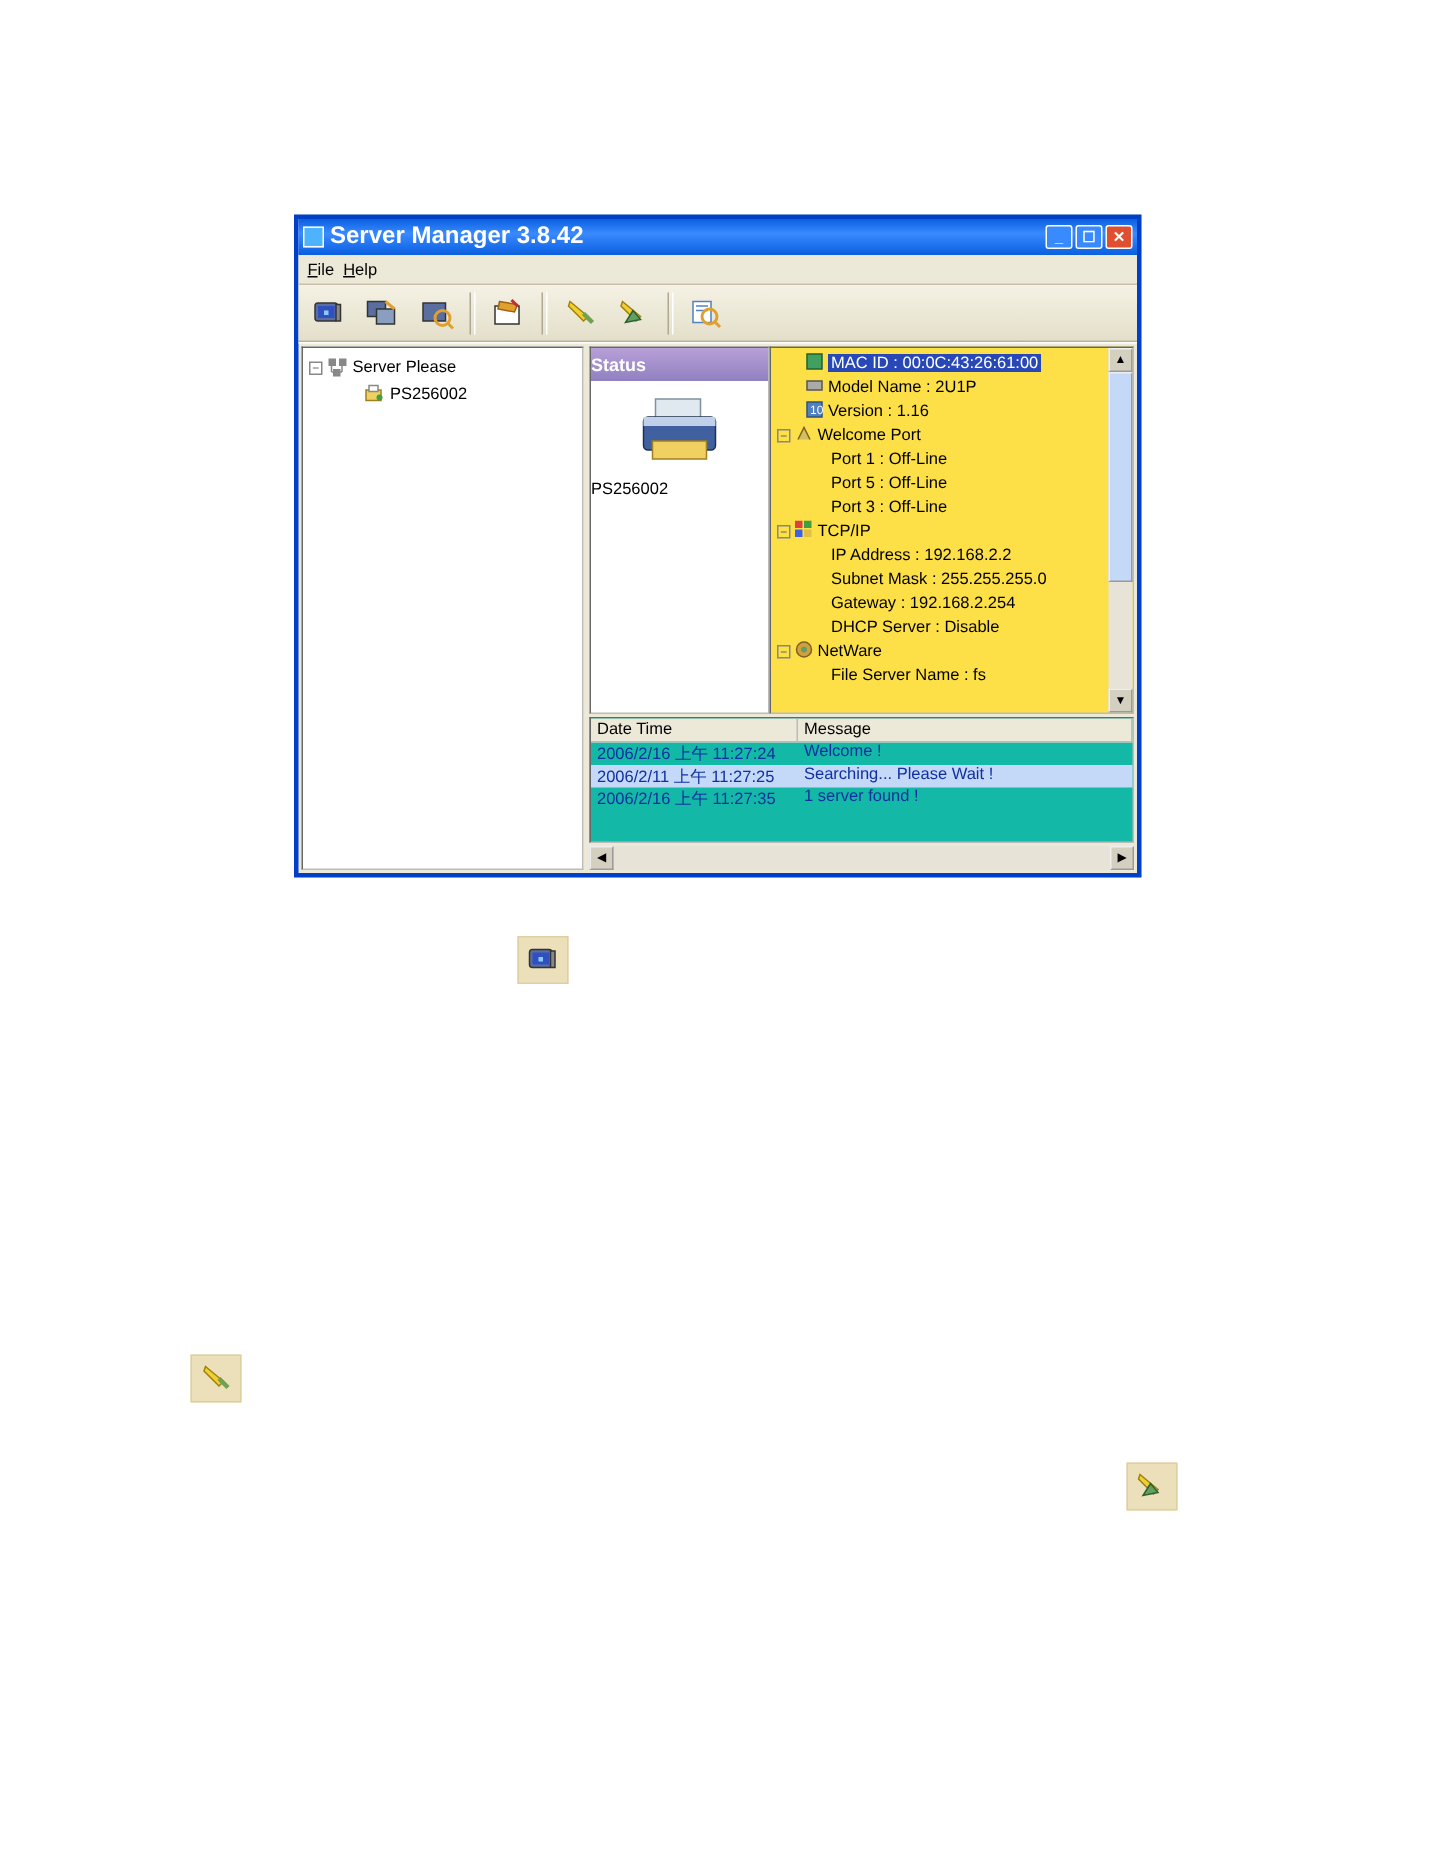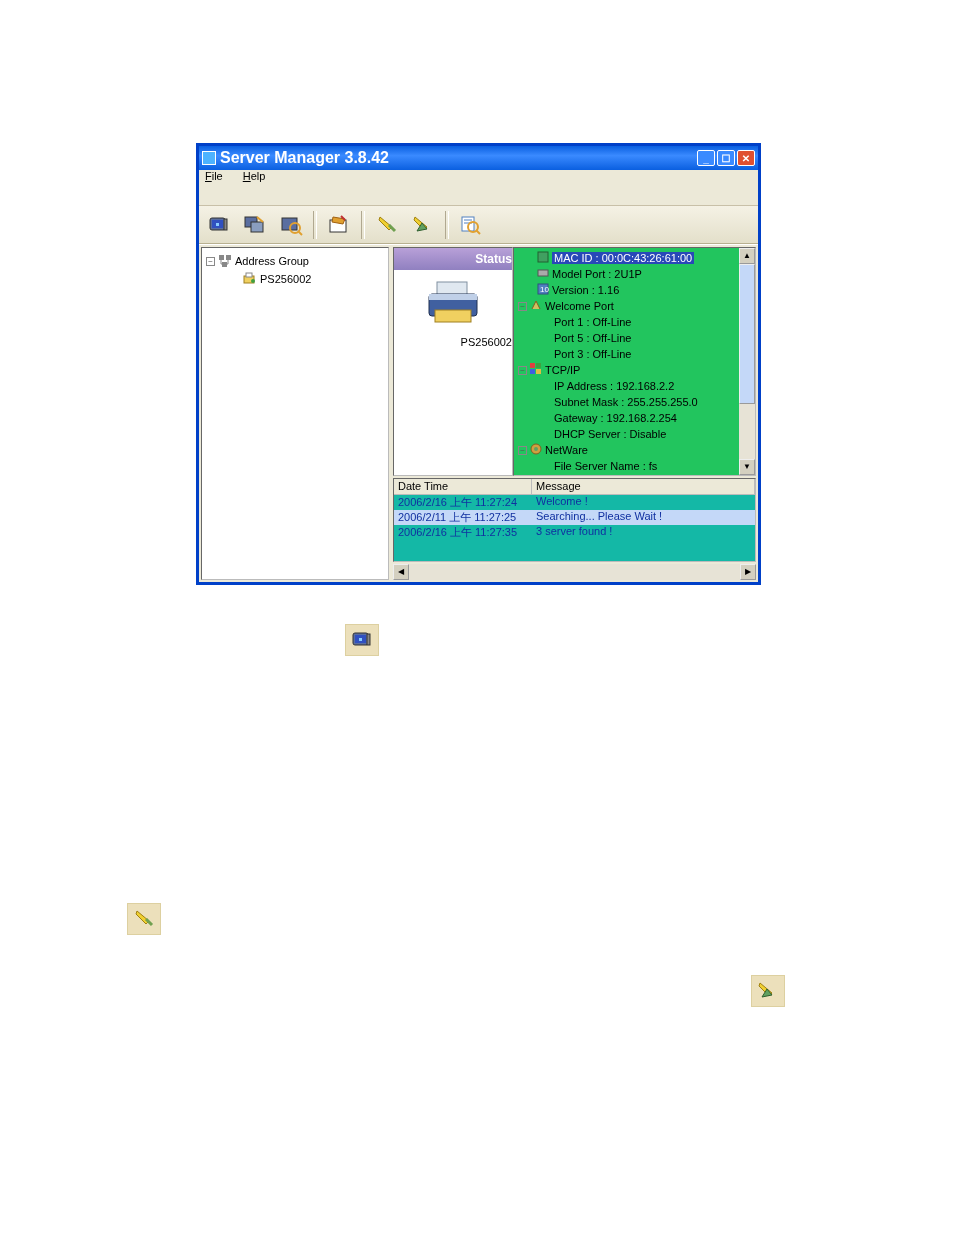--- a/index.html
+++ b/index.html
@@ -5,37 +5,37 @@
 *{box-sizing:border-box;margin:0;padding:0;font-family:Tahoma,Arial,sans-serif}
 body{background:#fff;width:954px;height:1235px;position:relative}
 .window{position:absolute;top:143px;left:196px;width:565px;height:442px;border:3px solid #0040c8;background:#ece9d8;display:flex;flex-direction:column}
 .titlebar{height:24px;background:linear-gradient(#0a5fe0,#3a8aff 40%,#0a5fe0);display:flex;align-items:center;padding:0 3px;color:#fff}
 .titlebar .ticon{width:14px;height:14px;background:#4db3ff;border:1px solid #fff;margin-right:4px}
 .titlebar .ttxt{font-size:16px;font-weight:bold;flex:1}
 .wbtns{display:flex;gap:2px}
 .wbtn{width:18px;height:16px;border:1px solid #fff;border-radius:2px;display:flex;align-items:center;justify-content:center;font-size:10px;font-weight:bold;color:#fff}
 .wbtn.min,.wbtn.max{background:#3a8aff}
 .wbtn.close{background:#e05030}
-.menubar{height:36px;background:#ece9d8;display:flex;padding:0 6px;font-size:11px;gap:20px;border-bottom:1px solid #c8c0a8}
+.menubar{height:20px;background:#ece9d8;display:flex;align-items:center;padding:0 6px;font-size:11px;gap:6px;border-bottom:1px solid #c8c0a8}
 .menubar span u{text-decoration:underline}
 .toolbar{height:38px;background:linear-gradient(#f5f2e5,#e3dfca);border-bottom:1px solid #b8b090;display:flex;align-items:center;padding:0 4px;gap:4px}
 .tbtn{width:32px;height:32px;border:1px solid transparent;display:flex;align-items:center;justify-content:center}
 .tsep{width:4px;height:28px;border-left:1px solid #b0a890;border-right:1px solid #fff;margin:0 2px}
 .body{flex:1;display:flex;border-top:1px solid #fff;min-height:0}
 .treepane{width:188px;background:#fff;border:1px inset #bbb;margin:2px;font-size:11px;padding:4px}
 .trow{display:flex;align-items:center;height:18px;gap:2px}
 .trow .tbox{width:9px;height:9px;border:1px solid #888;font-size:8px;line-height:7px;text-align:center;color:#555;background:#fff}
 .indent{width:16px}
 .rcol{flex:1;display:flex;flex-direction:column;margin:2px;min-width:0}
 .split{flex:1;display:flex;min-height:0}
-.statuspane{width:120px;border:1px inset #bbb;background:#fff;text-align:right}
+.statuspane{width:120px;border:1px inset #bbb;background:#fff;text-align:left}
 .statushdr{height:22px;background:linear-gradient(#b8a0d8,#9080c0);color:#fff;font-weight:bold;font-size:12px;line-height:22px}
 .printer{margin:8px auto;width:60px;height:50px}
 .pname{font-size:11px}
-.detailwrap{flex:1;display:flex;border:1px inset #bbb;background:#22c55e;min-width:0}
+.detailwrap{flex:1;display:flex;border:1px inset #bbb;background:#fde047;min-width:0}
 .details{flex:1;font-size:11px;padding:2px 0;overflow:hidden}
 .drow{display:flex;align-items:center;height:16px;padding-left:4px;white-space:nowrap}
 .drow.sel span.txt{background:#2848b8;color:#fff;padding:0 2px}
 .dind{display:inline-block;width:18px}
 .dminus{width:9px;height:9px;border:1px solid #888;font-size:8px;line-height:7px;text-align:center;color:#555;margin-right:2px}
 .sicon{width:14px;height:14px;margin-right:2px;display:inline-flex;align-items:flex-start;justify-content:center}
 .vscroll{width:16px;background:#e7e3d6;display:flex;flex-direction:column}
 .vscroll .sbtn{height:16px;background:#d4d0c0;border:1px outset #eee;font-size:8px;text-align:center;line-height:14px}
 .vscroll .sthumb{flex:0 0 140px;background:#c4d8f8;border:1px outset #eee;margin-top:0}
 .vscroll .strackf{flex:1}
@@ -129,21 +129,21 @@
       <div class="trow">
         <div class="tbox">−</div>
         <svg width="16" height="16">
             <rect x="2" y="2" width="5" height="5" fill="#888"></rect>
             <rect x="9" y="2" width="5" height="5" fill="#888"></rect>
             <rect x="5" y="9" width="5" height="5" fill="#888"></rect>
             <line x1="4" y1="7" x2="4" y2="11" stroke="#888"></line>
             <line x1="11" y1="7" x2="11" y2="11" stroke="#888"></line>
             <line x1="4" y1="11" x2="11" y2="11" stroke="#888"></line>
           </svg>
-        <span>Address Group</span>
+        <span>Server Please</span>
       </div>
       <div class="trow">
         <div class="indent"></div>
           <div class="indent"></div>
         <svg width="16" height="16">
             <rect x="2" y="5" width="10" height="7" fill="#f0d060" stroke="#a08020"></rect>
             <rect x="4" y="2" width="6" height="4" fill="#fff" stroke="#888"></rect>
             <circle cx="11" cy="10" r="2" fill="#40a040"></circle>
           </svg>
         <span>PS256002</span>
@@ -174,21 +174,21 @@
                 </span>
                 <span class="txt">MAC ID : 00:0C:43:26:61:00</span>
               </div>
             <div class="drow">
                 <span class="dind"></span>
                 <span class="sicon">
                   <svg width="12" height="12">
                     <rect x="1" y="3" width="10" height="6" fill="#aaa" stroke="#555"></rect>
                   </svg>
                 </span>
-                <span>Model Port : 2U1P</span>
+                <span>Model Name : 2U1P</span>
               </div>
             <div class="drow">
                 <span class="dind"></span>
                 <span class="sicon">
                   <svg width="12" height="12">
                     <rect x="1" y="1" width="10" height="10" fill="#5080c0" stroke="#305080"></rect>
                     <text x="3" y="9" font-size="8" fill="#fff">10</text>
                   </svg>
                 </span>
                 <span>Version : 1.16</span>
@@ -281,21 +281,21 @@
         <div class="lrow">
             <div class="lh1">2006/2/16 上午 11:27:24</div>
             <div>Welcome !</div>
           </div>
         <div class="lrow sel">
             <div class="lh1">2006/2/11 上午 11:27:25</div>
             <div>Searching... Please Wait !</div>
           </div>
         <div class="lrow">
             <div class="lh1">2006/2/16 上午 11:27:35</div>
-            <div>3 server found !</div>
+            <div>1 server found !</div>
           </div>
       </div>
       <div class="hscroll">
         <div class="sbtn">◀</div>
         <div class="strack"></div>
         <div class="sbtn">▶</div>
       </div>
     </div>
   </div>
 </div>

